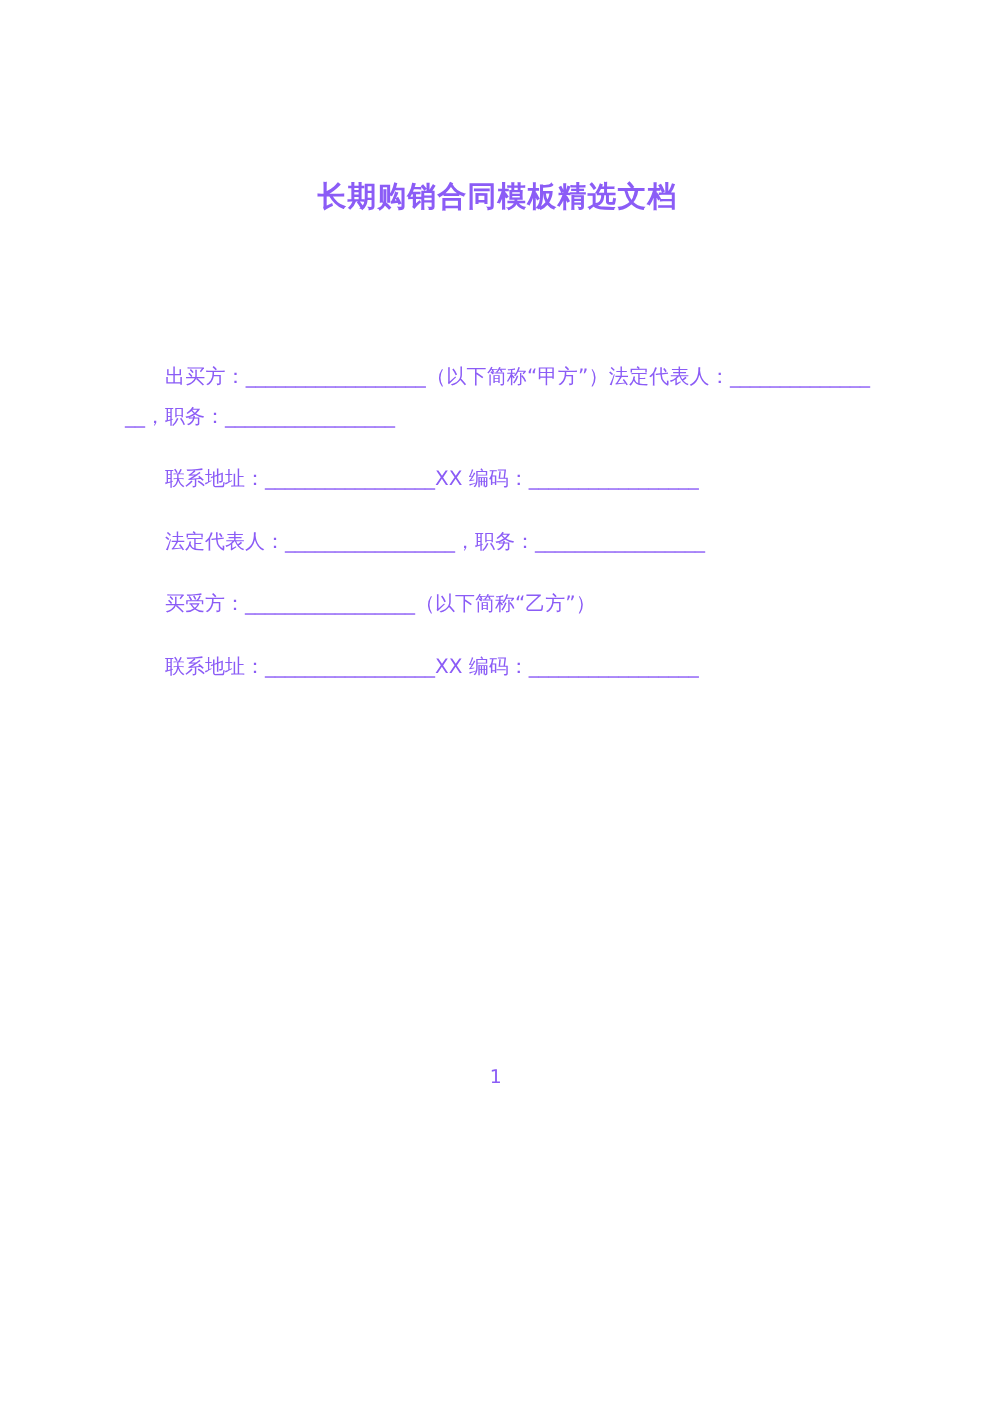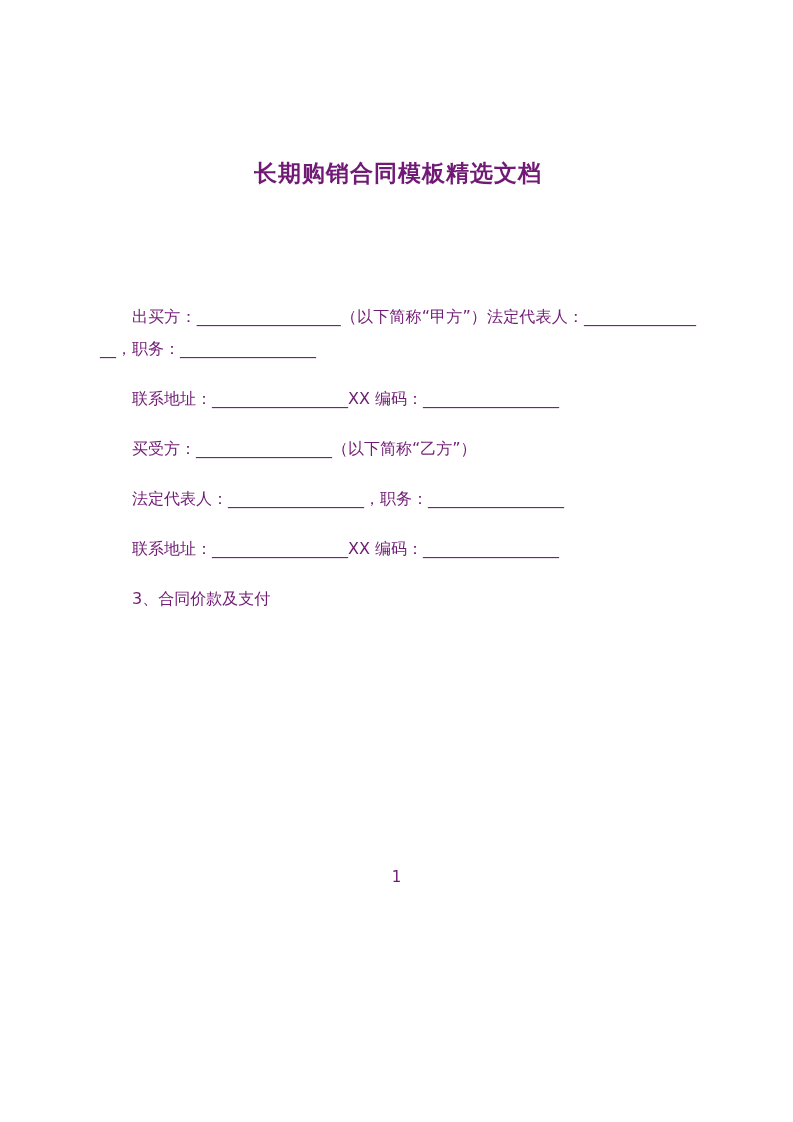--- a/index.html
+++ b/index.html
@@ -4,26 +4,26 @@
 <style>
   html, body {
     margin: 0;
     padding: 0;
     background: #ffffff;
   }
   .page {
     position: relative;
     width: 793px;
     height: 914px;
-    margin: 16px auto;
+    margin: 0 auto;
     background: #ffffff;
     box-sizing: border-box;
     padding: 58px 97px 0 100px;
     font-family: "DejaVu Sans", sans-serif;
-    color: #701a75;
+    color: #8b5cf6;
     overflow: hidden;
   }
   .doc-title {
     margin: 84px 0 0 0;
     text-align: center;
     font-size: 23px;
     font-weight: bold;
     letter-spacing: 1px;
   }
   .doc-body {
@@ -57,29 +57,28 @@
 
 <div class="page">
 
   <h1 class="doc-title">长期购销合同模板精选文档</h1>
 
   <div class="doc-body">
     <p>出买方：__________________（以下简称“甲方”）法定代表人：________________，职务：_________________</p>
 
     <p>联系地址：_________________XX 编码：_________________</p>
 
+    <p>法定代表人：_________________，职务：_________________</p>
+
     <p>买受方：_________________（以下简称“乙方”）</p>
-
-    <p>法定代表人：_________________，职务：_________________</p>
 
     <p>联系地址：_________________XX 编码：_________________</p>
 
 
 
 
 
 
-    <p class="heading">3、合同价款及支付</p>
   </div>
 
   <div class="page-number">1</div>
 
 </div>
 
 </body></html>

